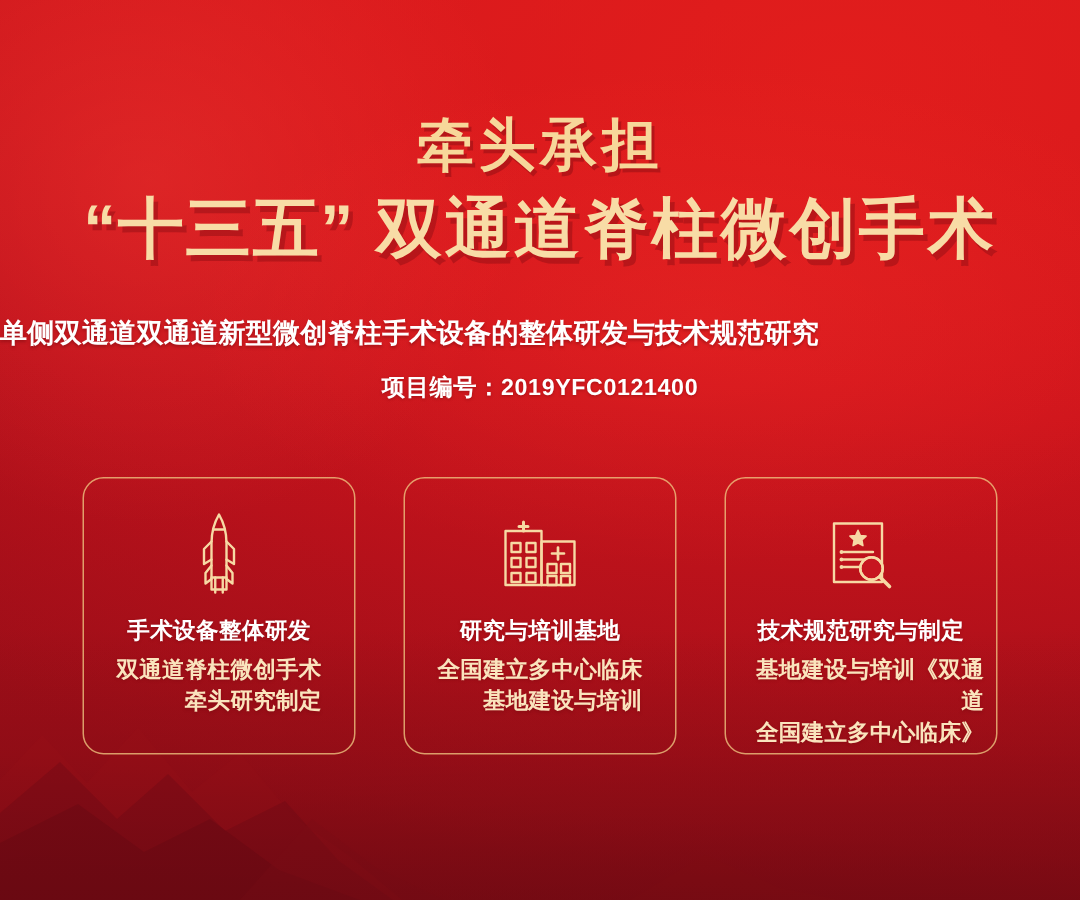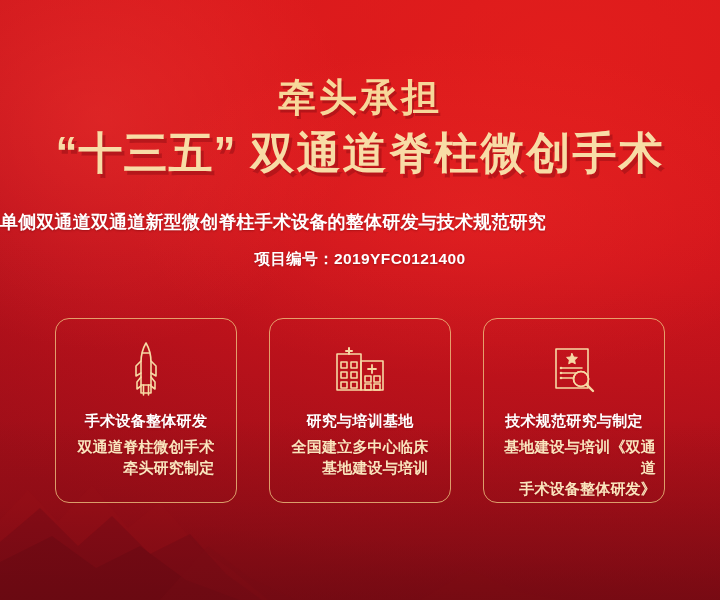--- a/index.html
+++ b/index.html
@@ -272,18 +272,18 @@
           <circle cx="13" cy="29" r="1.3" fill="#f7d9a4" stroke="none"></circle>
           <circle cx="13" cy="34" r="1.3" fill="#f7d9a4" stroke="none"></circle>
           <circle cx="33" cy="35" r="7.5" fill="#c71620"></circle>
           <circle cx="33" cy="35" r="7.5"></circle>
           <path d="M38.6 40.6 L45 47" stroke-width="2.4"></path>
         </svg>
       </div>
       <div class="card-title">技术规范研究与制定</div>
       <div class="card-desc">
         <span>基地建设与培训《双通道</span><br>
-        <span>手术设备整体研发》</span>
+        <span>全国建立多中心临床》</span>
       </div>
     </div>
 
   </div>
 </div>
 
 </body></html>

